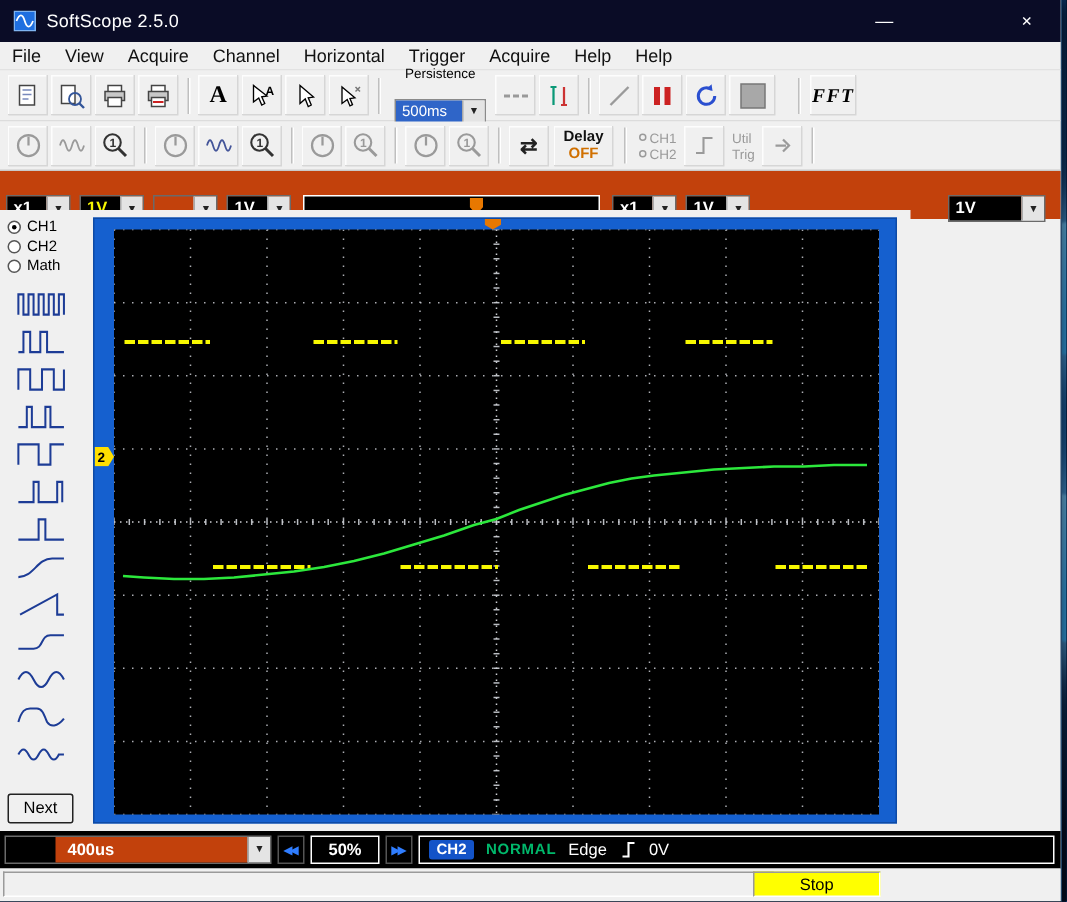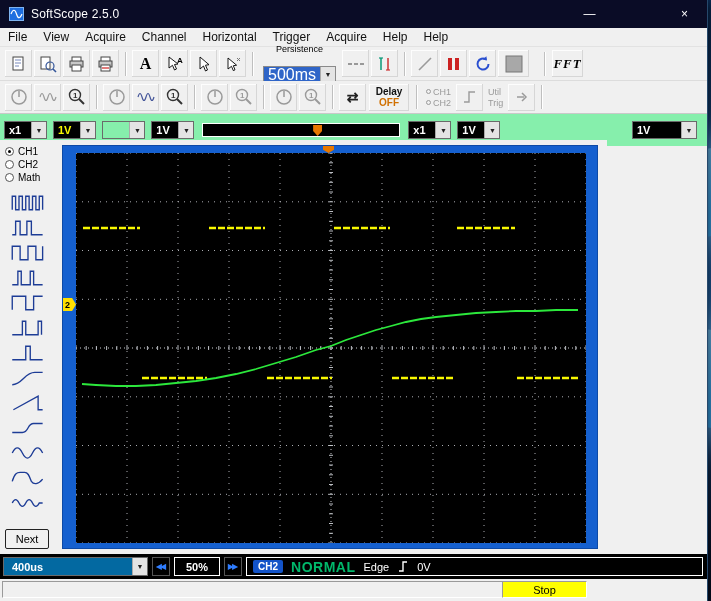--- a/index.html
+++ b/index.html
@@ -38,33 +38,33 @@
   .tbtn{width:27px;height:27px;background:#f0f0f0;border:none;display:flex;align-items:center;justify-content:center;cursor:default;box-shadow:inset -1px -1px 0 #d6d6d6, inset 1px 1px 0 #fdfdfd;margin:0 1px;flex:0 0 27px;}
   .tbtn.big{width:31px;flex-basis:31px;}
   .tbtn svg{display:block;}
   .Atool{font-family:"Liberation Serif",serif;font-weight:bold;font-size:16px;color:#000;}
   .fft{font-family:"Liberation Serif",serif;font-style:italic;font-weight:bold;font-size:13px;color:#000;letter-spacing:1px;}
   .swapg{font-size:14px;font-weight:bold;color:#222;line-height:1;}
 
   .persist{display:flex;flex-direction:column;align-items:center;margin:0 5px;}
   .persist-label{font-size:9px;color:#000;margin-bottom:12px;}
   .combo{display:flex;height:17px;border:1px solid #8a8a8a;background:#fff;}
-  .combo .val{background:#2f65c8;color:#fff;font-size:16px;padding:1px 4px;min-width:44px;display:flex;align-items:center;}
+  .combo .val{background:#2f65c8;color:#fff;font-size:10px;padding:1px 4px;min-width:44px;display:flex;align-items:center;}
   .carrow{width:15px;background:#e4e4e4;border-left:1px solid #aaa;font-size:7px;display:flex;align-items:center;justify-content:center;color:#222;}
 
   .delay-btn{display:flex;flex-direction:column;align-items:center;justify-content:center;width:40px;height:27px;background:#f0f0f0;border:none;box-shadow:inset -1px -1px 0 #d6d6d6, inset 1px 1px 0 #fdfdfd;margin:0 2px;}
   .delay-l{font-size:10px;font-weight:bold;color:#111;line-height:1.1;}
   .delay-v{font-size:10px;font-weight:bold;color:#d07000;line-height:1.1;}
   .stack{display:flex;flex-direction:column;justify-content:center;margin:0 4px;gap:1px;}
   .stack span{display:flex;align-items:center;gap:2px;font-size:9px;color:#9a9a9a;font-style:normal;}
   .stack em{font-style:normal;}
   .mini-radio{width:5px;height:5px;border:1px solid #9a9a9a;border-radius:50%;display:inline-block;}
 
   
-  .channelbar{position:absolute;left:0;top:114px;width:100%;height:26px;background:#86efac;display:flex;align-items:center;padding:16px 4px;}
+  .channelbar{position:absolute;left:0;top:114px;width:100%;height:26px;background:#c2410c;display:flex;padding:16px 4px;}
   .dcombo{display:flex;height:18px;border:1px solid #6a6a6a;margin-right:6px;flex:0 0 auto;}
   .dcombo .cval{background:#000;color:#fff;font-size:11px;font-weight:bold;padding:0 4px;min-width:26px;display:flex;align-items:center;}
   .dcombo.wide .cval{min-width:48px;}
   .hslider{position:relative;flex:0 0 198px;height:14px;border:1px solid #fff;background:#000;margin:0 8px 0 2px;}
   .hmarker{position:absolute;left:56%;top:1px;width:9px;height:11px;background:#e87800;clip-path:polygon(0 0,100% 0,100% 55%,50% 100%,0 55%);}
   .push{margin-left:auto;}
 
   
   .main{position:absolute;left:0;top:140px;width:607px;height:414px;background:#f0f0f0;}
   .sidebar{position:absolute;left:0;top:0;width:58px;height:100%;display:flex;flex-direction:column;padding:5px 0 5px 5px;}
@@ -79,28 +79,28 @@
   .scope-screen{position:absolute;left:13px;top:7px;width:510px;height:390px;background:#000;}
   .gl{stroke:#c9ccd2;stroke-width:1;stroke-dasharray:1 5;opacity:.85;}
   .glc{stroke:#e3e5ea;stroke-width:1;stroke-dasharray:1 3;opacity:.9;}
   .tick{stroke:#cfd2d8;stroke-width:1;opacity:.9;}
   .t-marker{position:absolute;left:260px;top:0;width:11px;height:7px;background:#e87800;clip-path:polygon(0 0,100% 0,100% 55%,50% 100%,0 55%);}
   .ch2-marker{position:absolute;left:0;top:152px;width:13px;height:13px;background:#ffdf00;clip-path:polygon(0 0,70% 0,100% 50%,70% 100%,0 100%);font-size:9px;font-weight:bold;color:#000;display:flex;align-items:center;padding-left:2px;}
 
   
   .bottombar{position:absolute;left:0;top:554px;width:100%;height:25px;background:#000;display:flex;align-items:center;padding:0 3px;color:#fff;}
   .tb-combo{display:flex;height:19px;border:1px solid #6a6a6a;margin-right:4px;flex:0 0 auto;}
-  .tb-combo .cval{background:#0369a1;color:#fff;font-size:11px;font-weight:bold;padding:0 8px;width:128px;display:flex;align-items:center;}
+  .tb-combo .cval{background:#c2410c;color:#fff;font-size:11px;font-weight:bold;padding:0 8px;width:128px;display:flex;align-items:center;margin-left:33px;}
   .box{height:19px;border:1px solid #fff;display:flex;align-items:center;justify-content:center;font-size:11px;font-weight:bold;background:#000;margin-right:4px;flex:0 0 auto;}
   .samplerate{width:140px;}
   .pos{width:46px;}
   .scrollbtn{width:18px;height:19px;background:#000;border:1px solid #555;color:#2f7dff;font-size:8px;letter-spacing:-2px;display:flex;align-items:center;justify-content:center;padding-right:2px;margin-right:4px;flex:0 0 18px;}
   .trigbox{flex:1;height:19px;border:1px solid #fff;display:flex;align-items:center;gap:8px;padding:0 6px;font-size:11px;margin-right:1px;}
   .ch2badge{background:#1353c8;color:#fff;font-size:10px;font-weight:bold;padding:1px 5px;border-radius:2px;}
-  .normal{color:#00b86b;font-size:14px;font-weight:bold;letter-spacing:.5px;}
+  .normal{color:#00b86b;font-size:10px;font-weight:bold;letter-spacing:.5px;}
   .trigtext{color:#fff;font-size:11px;}
 
   
   .statusbar{position:absolute;left:0;top:579px;width:100%;height:22px;background:#f0f0f0;}
   .panel{position:absolute;top:2px;height:17px;border:1px solid;border-color:#9a9a9a #ffffff #ffffff #9a9a9a;background:#f0f0f0;}
   .panel.left{left:2px;width:514px;}
   .panel.right{left:502px;width:85px;background:#ffff00;display:flex;align-items:center;justify-content:center;font-size:11px;color:#000;}
 </style>
 </head>
 <body>

